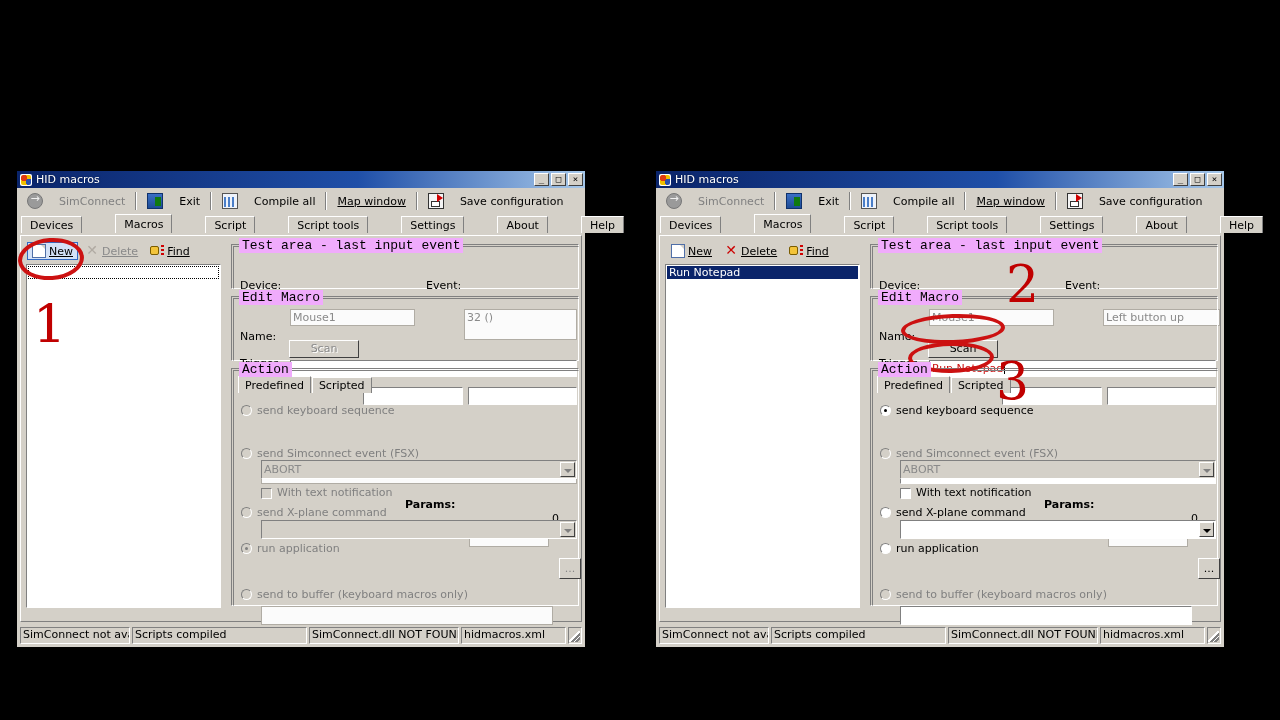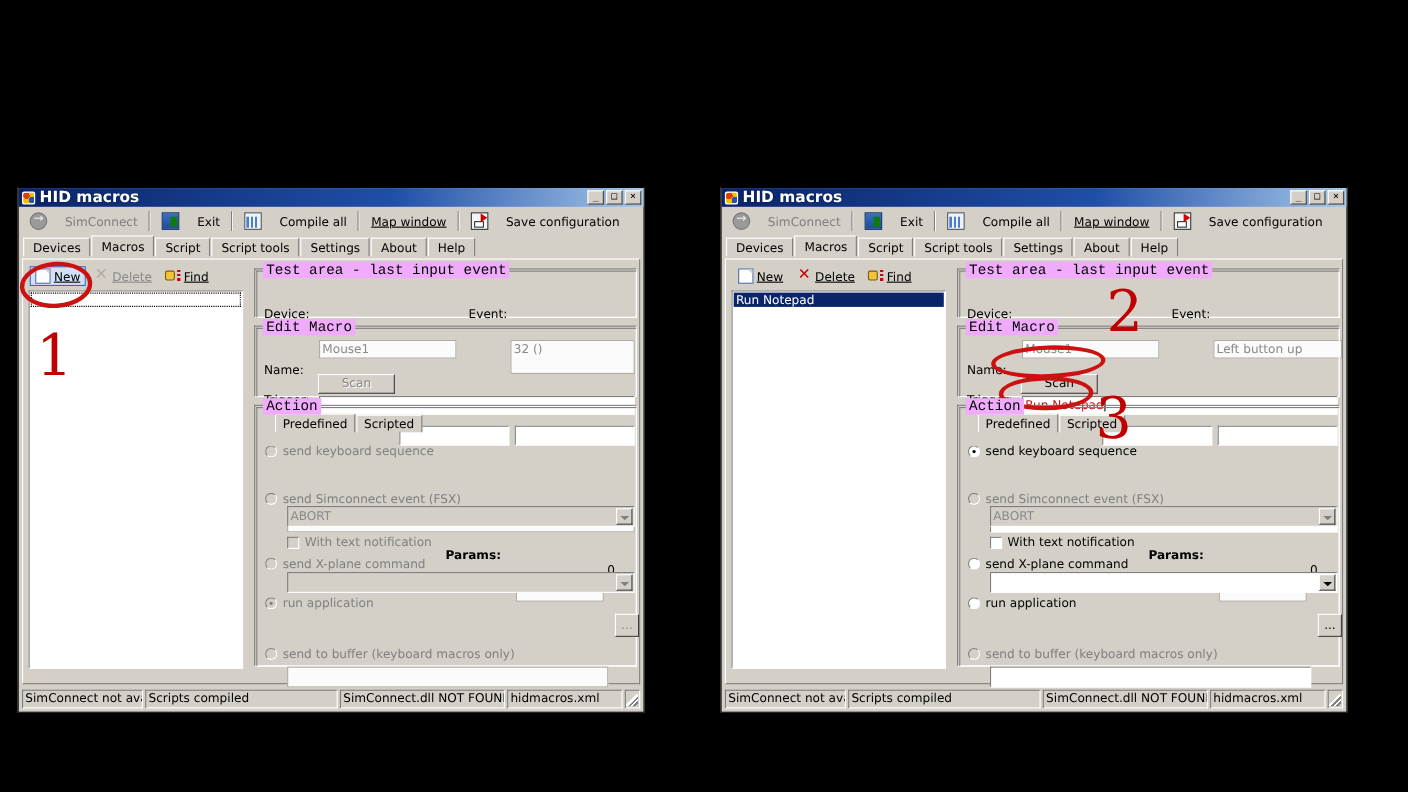--- a/index.html
+++ b/index.html
@@ -34,21 +34,21 @@
   }
   .title-ico::before{
     content:"";position:absolute;left:1px;top:1px;width:10px;height:10px;
     background:
       radial-gradient(circle at 3px 3px,#e03a10 0 3px,transparent 3px),
       radial-gradient(circle at 8px 7px,#2a50b0 0 3px,transparent 3px),
       #f0c000;
     border-radius:2px;
   }
   .title-text{
-    color:#fff;font-weight:bold;font-size:14px;
+    color:#fff;font-weight:normal;font-size:11px;
     text-shadow:0 0 2px rgba(0,0,0,.5);
     white-space:nowrap;flex:1 1 auto;
   }
   .title-btns{display:flex;gap:2px;align-items:center;flex:0 0 auto;}
   .tbtn{
     width:15px;height:13px;background:#d4d0c8;
     border:1px solid;border-color:#fff #404040 #404040 #fff;
     box-sizing:border-box;position:relative;
   }
   .tbtn span{
@@ -90,21 +90,21 @@
   .ico-save::before{content:"";position:absolute;left:2px;bottom:1px;width:9px;height:6px;
     background:#fff;border:1px solid #333;box-sizing:border-box;}
   .ico-save::after{content:"";position:absolute;right:0px;top:0px;
     width:0;height:0;border-left:6px solid #d00000;
     border-top:4px solid transparent;border-bottom:4px solid transparent;}
   .ul{text-decoration:underline;}
 
   
   .tabstrip{
     display:flex;align-items:flex-end;height:19px;
-    padding-left:4px;box-sizing:border-box;
+    padding-left:4px;box-sizing:border-box;gap:32px;
   }
   .tab{
     font-size:11px;padding:1px 8px 2px 8px;margin-right:1px;
     background:#d4d0c8;
     border:1px solid;border-color:#fff #808080 #d4d0c8 #fff;
     border-bottom:none;
     box-sizing:border-box;height:17px;line-height:15px;white-space:nowrap;
   }
   .tab.active{
     font-weight:normal;height:19px;line-height:17px;
@@ -226,21 +226,21 @@
   .check.dis{color:#808080;}
   .check.dis .box{background:#d4d0c8;}
 
   
   .subtabs{position:absolute;display:flex;align-items:flex-end;height:17px;}
   .subtab{
     font-size:11px;padding:1px 6px;height:16px;line-height:14px;margin-right:1px;
     background:#d4d0c8;border:1px solid;border-color:#fff #808080 #d4d0c8 #fff;
     border-bottom:none;box-sizing:border-box;
   }
-  .subtab.active{height:17px;line-height:15px;margin-left:12px;}
+  .subtab.active{height:17px;line-height:15px;}
 
   
   .statusbar{
     position:absolute;left:3px;right:3px;bottom:3px;height:17px;
     display:flex;gap:2px;box-sizing:border-box;
   }
   .sb-cell{
     border:1px solid;border-color:#808080 #fff #fff #808080;
     font-size:11px;line-height:14px;padding:0 2px;box-sizing:border-box;
     overflow:hidden;white-space:nowrap;background:#d4d0c8;

